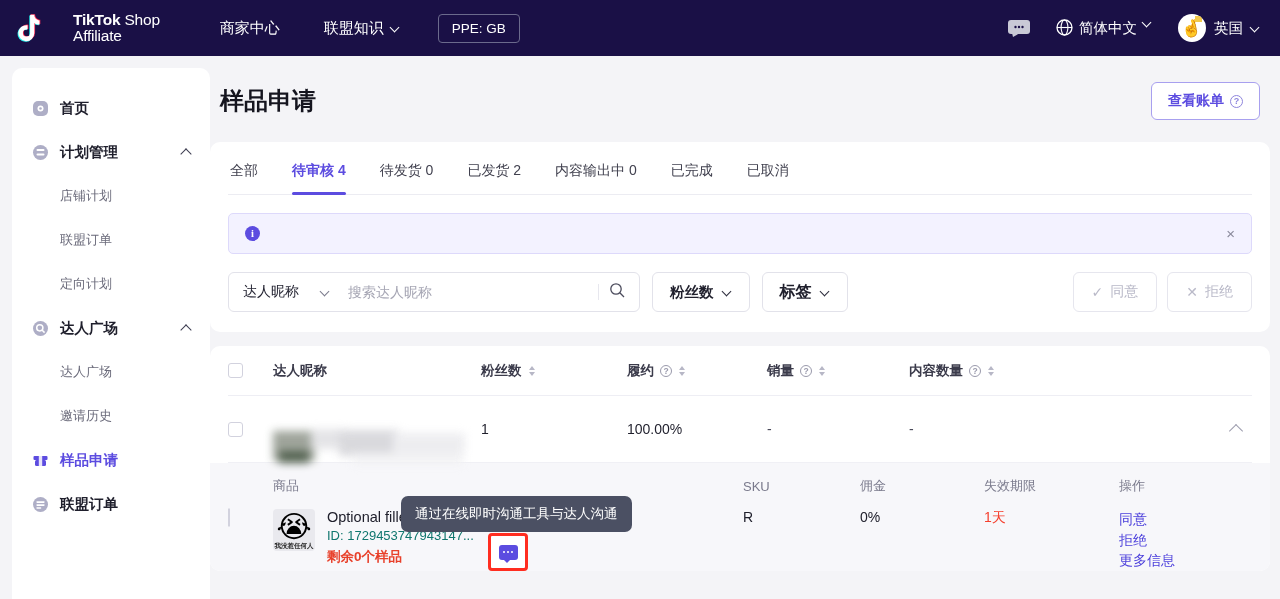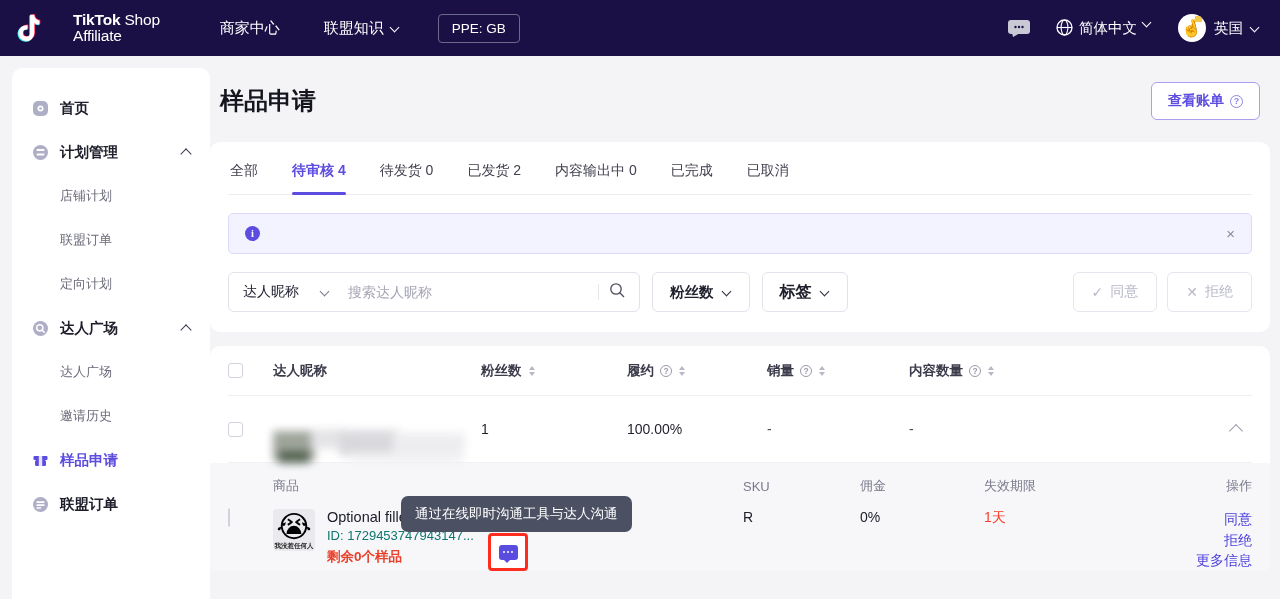--- a/index.html
+++ b/index.html
@@ -249,21 +249,21 @@
   .detail {
     background: #f7f7fa; margin: 0 -18px; padding: 0 18px;
   }
   .det-head { display: flex; align-items: center; height: 40px; padding-top: 6px; }
   .det-th { font-size: 13px; color: #7a7a8c; }
   .d-ck { width: 45px; flex: 0 0 45px; }
   .d-prod { width: 470px; flex: 0 0 470px; }
   .d-sku { width: 117px; flex: 0 0 117px; }
   .d-comm { width: 124px; flex: 0 0 124px; }
   .d-exp { width: 135px; flex: 0 0 135px; }
-  .d-act { flex: 1; text-align: right; }
+  .d-act { flex: 1; }
 
   .det-row { display: flex; padding-top: 6px; }
   .prod-wrap { display: flex; gap: 12px; }
   .thumb {
     width: 42px; height: 42px; border-radius: 4px; flex: 0 0 42px;
     background: #e9e9ee; position: relative; overflow: hidden;
   }
   .emoji-face {
     position:absolute; left:50%; top:44%; transform:translate(-50%,-50%);
     font-size: 30px; line-height:1;

